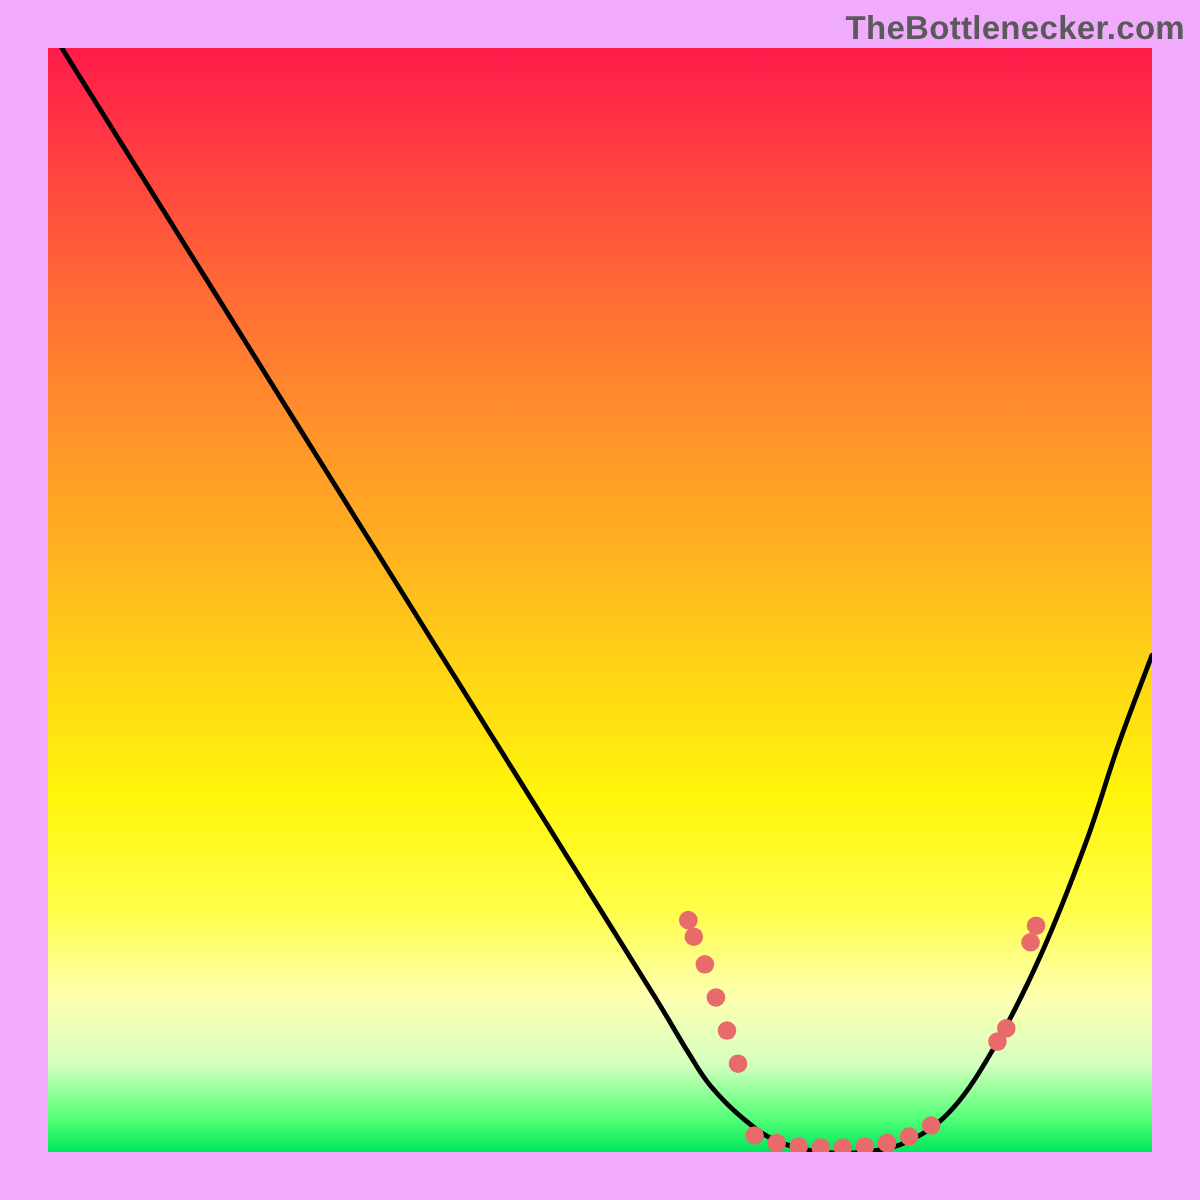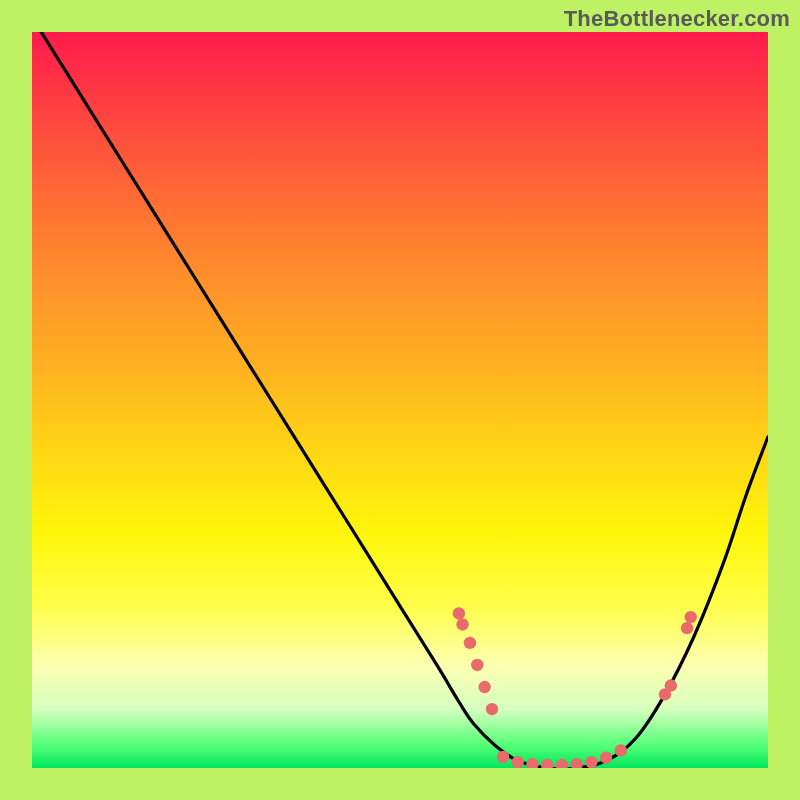--- a/index.html
+++ b/index.html
@@ -10,21 +10,21 @@
     background: #000;
     overflow: hidden;
     font-family: Arial, Helvetica, sans-serif;
   }
   .frame {
     position: absolute;
     left: 0;
     top: 0;
     width: 800px;
     height: 800px;
-    background: #bef264;
+    background: #f0abfc;
     text-align: center;
   }
   .plot {
     position: absolute;
     left: 32px;
     top: 32px;
     width: 736px;
     height: 736px;
     overflow: hidden;
   }

